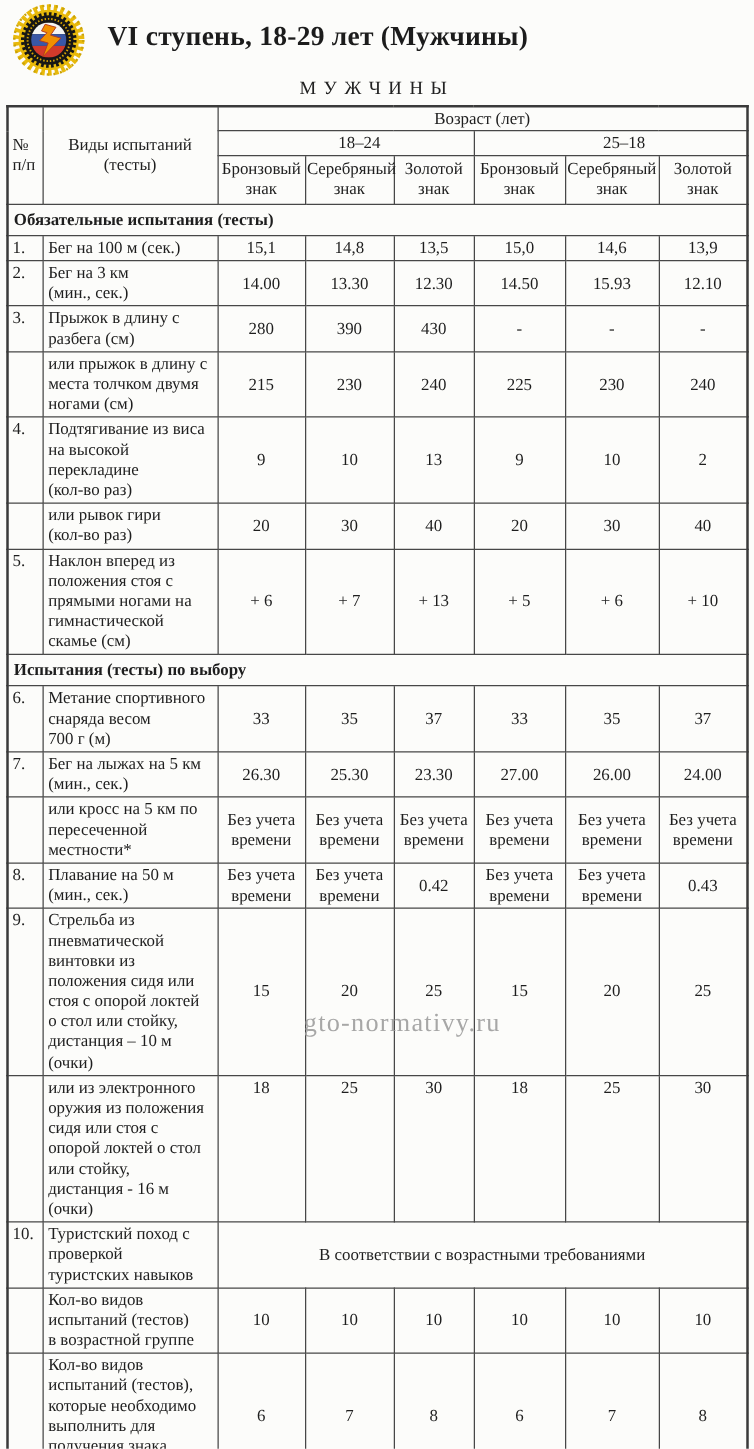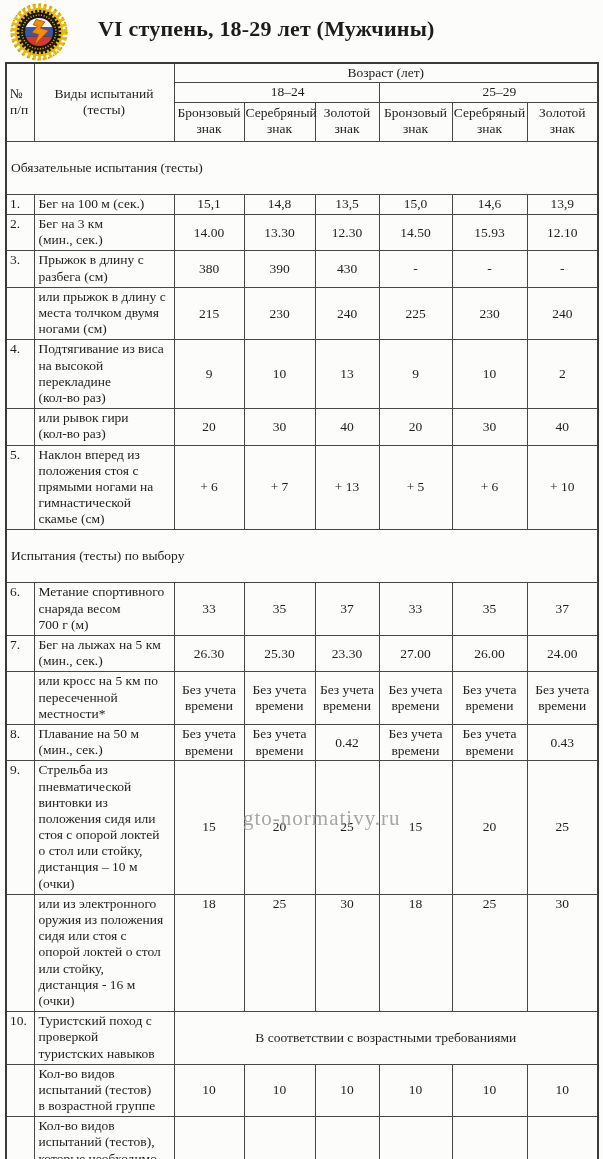--- a/index.html
+++ b/index.html
@@ -8,40 +8,40 @@
     background:#fcfcfa;
     font-family:"Liberation Serif", serif;
     color:#1c1c1c;
     overflow:hidden;
   }
   .page { position:relative; width:603px; height:1159px; }
 
   
   .doc-header { display:flex; align-items:center; height:62px; padding-left:10px; }
   .logo { width:58px; height:60px; flex:0 0 58px; margin-top:2px; }
-  .doc-title { font-size:22px; font-weight:bold; margin:0 0 4px 30px; letter-spacing:0.2px; }
+  .doc-title { font-size:22px; font-weight:bold; margin:0 0 4px 18px; letter-spacing:0.2px; }
 
   
   .table-title { text-align:center; font-size:15px; letter-spacing:6px; margin:1px 0 4px 0; color:#222; }
 
   
   table { border-collapse:collapse; table-layout:fixed; width:592px; margin-left:5px;
           border:2px solid #3a3a3a; }
   th, td { border:1px solid #474747; font-size:13.5px; font-weight:normal;
            padding:1px 2px; color:#1e1e1e; }
   thead th { text-align:center; vertical-align:middle; white-space:pre-line; line-height:1.22; }
   th.num-h { text-align:left; padding-left:3px; }
   tr.age-row th { height:15px;margin-left:35px; }
   tr.group-row th { height:15px;padding-left:24px; }
   tr.badge-row th { padding:2px 1px 3px 1px; }
   td.num { vertical-align:top; padding-left:3px; }
   td.label { vertical-align:top; white-space:pre-line; line-height:1.2; padding:1px 2px 2px 4px; }
   td.val { text-align:center; vertical-align:middle; line-height:1.2; padding:1px 3px; }
   tr.vtop td.val { vertical-align:top; }
-  td.section { text-align:left; padding:18px 4px; height:16px; }
+  td.section { text-align:left; padding:4px 4px; height:16px;font-weight:bold; }
   td.merged { text-align:center; }
 
   
   .watermark {
     position:absolute; left:243px; top:806px;
     font-family:"Liberation Serif", serif;
     font-size:21px; color:#9e9e9e; letter-spacing:1px; opacity:0.9;
     pointer-events:none;
   }
 </style>
@@ -71,20 +71,21 @@
           <rect x="15" y="25.2" width="30" height="9.7" fill="#3a57a6"></rect>
           <rect x="15" y="34.9" width="30" height="9.7" fill="#d23a2b"></rect>
 
           <path d="M27 17 L36 19.5 L31.5 26 L40 28.5 L25 44 L29.5 32.5 L22.5 30.5 L28.5 24 L24 22.5 Z" fill="#f09000" stroke="#b33a1f" stroke-width="0.8"></path>
         </g>
       </svg>
     </div>
     <h1 class="doc-title">VI ступень, 18-29 лет (Мужчины)</h1>
   </div>
 
+  <div class="table-title">МУЖЧИНЫ</div>
 
   <table>
     <colgroup>
       <col style="width:28px">
         <col style="width:140px">
       <col style="width:70px">
         <col style="width:71px">
         <col style="width:64px">
       <col style="width:73px">
         <col style="width:75px">
@@ -93,21 +94,21 @@
     <thead>
       <tr class="age-row">
         <th rowspan="3" class="num-h">№
 п/п</th>
         <th rowspan="3">Виды испытаний
 (тесты)</th>
         <th colspan="6">Возраст (лет)</th>
       </tr>
       <tr class="group-row">
         <th colspan="3">18–24</th>
-        <th colspan="3">25–29</th>
+        <th colspan="3">25–18</th>
       </tr>
       <tr class="badge-row">
         <th>Бронзовый
 знак</th>
         <th>Серебряный
 знак</th>
         <th>Золотой
 знак</th>
         <th>Бронзовый
 знак</th>
@@ -139,21 +140,21 @@
           <td class="val">13.30</td>
           <td class="val">12.30</td>
           <td class="val">14.50</td>
           <td class="val">15.93</td>
           <td class="val">12.10</td>
         </tr>
         <tr>
           <td class="num">3.</td>
           <td class="label">Прыжок в длину с
 разбега (см)</td>
-          <td class="val">380</td>
+          <td class="val">280</td>
           <td class="val">390</td>
           <td class="val">430</td>
           <td class="val">-</td>
           <td class="val">-</td>
           <td class="val">-</td>
         </tr>
         <tr>
           <td class="num"></td>
           <td class="label">или прыжок в длину с
 места толчком двумя

